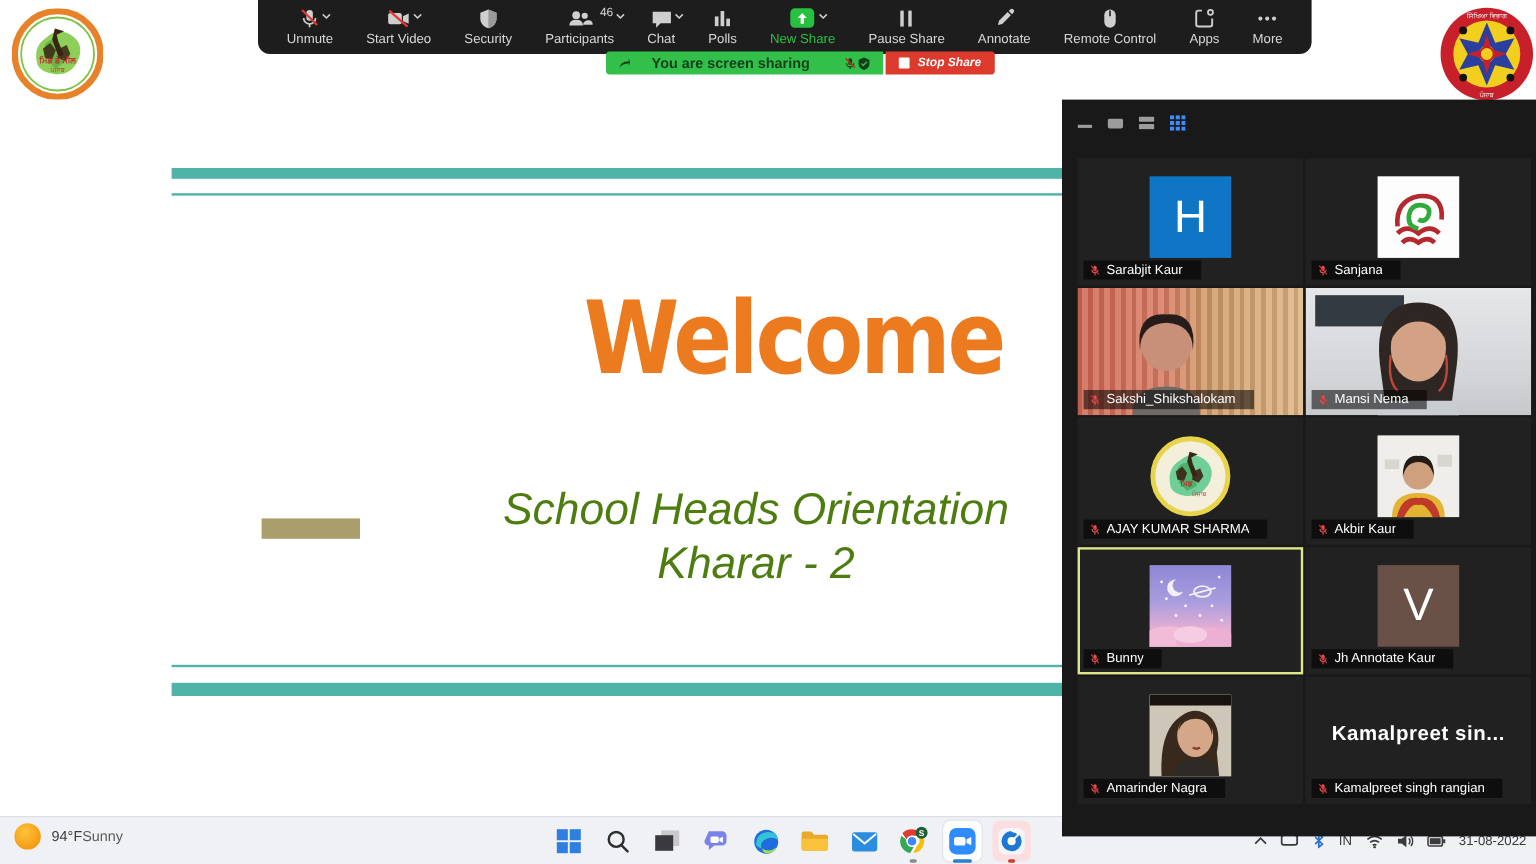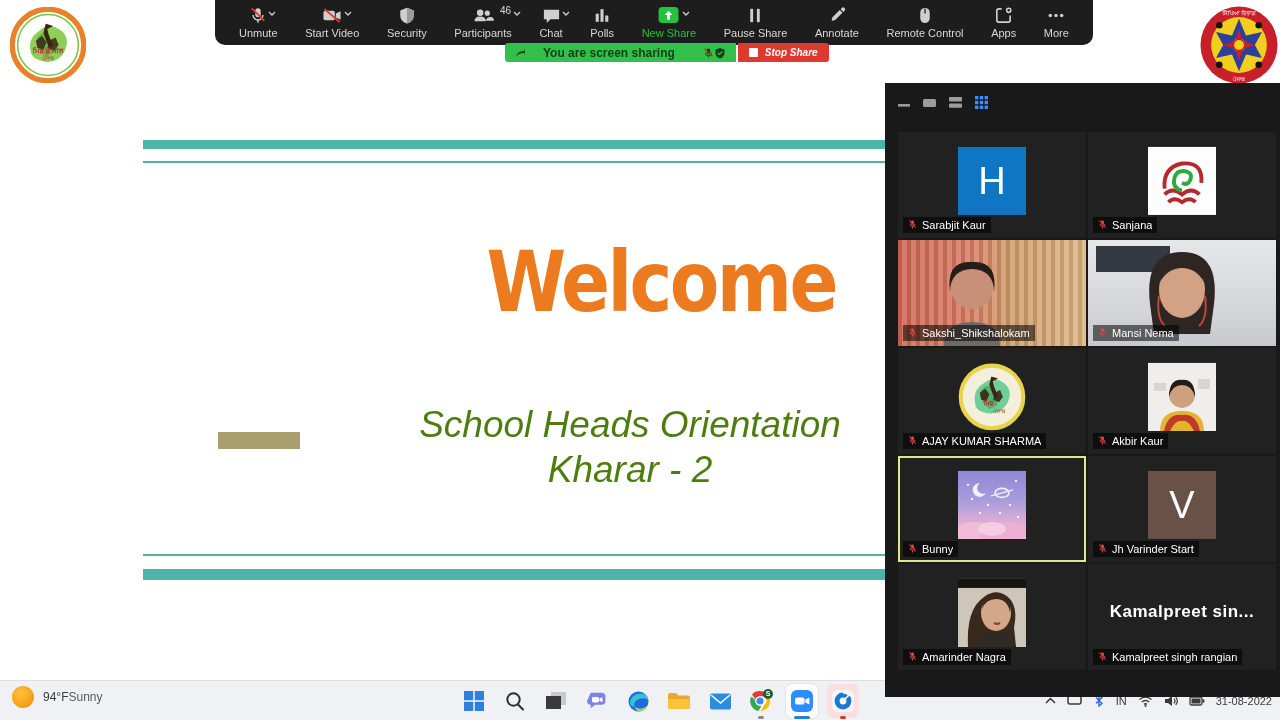--- a/index.html
+++ b/index.html
@@ -61,22 +61,22 @@
   .sq-white { background:#fdfdfd; }
   .video { position:absolute; inset:0; }
   .v-sakshi { background:
       repeating-linear-gradient(90deg, rgba(145,85,35,.22) 0 4px, rgba(252,220,175,.22) 4px 9px),
       linear-gradient(90deg,#c95f55 0%,#d4776a 38%,#c99b6e 58%,#dab88e 100%); }
   .v-mansi { background:linear-gradient(180deg,#e6e7e9 0%,#d2d4d8 70%,#c6c8cc 100%); }
   .mansi-board { position:absolute; left:8px; top:6px; width:74px; height:26px; background:#343a41; }
   .clouds { background:linear-gradient(180deg,#8f87d6 0%,#a89ddd 45%,#e3aed4 78%,#f0c3da 100%); }
   .ktext { position:absolute; left:0; top:38px; width:100%; text-align:center; color:#fff;
     font-weight:bold; font-size:17px; letter-spacing:.5px; }
-  .nameplate { position:absolute; left:5px; bottom:5px; display:flex; gap:5px;
-    background:rgba(0,0,0,.55); padding:2px 5px 2px 5px; max-width:176px;margin-top:28px; }
+  .nameplate { position:absolute; left:5px; bottom:5px; display:flex; align-items:center; gap:5px;
+    background:rgba(0,0,0,.55); padding:2px 15px 2px 5px; max-width:176px;margin-top:28px; }
   .nameplate span { color:#fff; font-size:11px; white-space:nowrap; overflow:hidden; }
 
   
   .taskbar { position:absolute; left:0; top:680px; width:1280px; height:40px; background:#eff1f5;
     border-top:1px solid #dcdee2; z-index:50; }
   .weather { position:absolute; left:12px; top:5px; display:flex; align-items:center; gap:9px; cursor:pointer; }
   .sun { width:22px; height:22px; border-radius:50%; background:radial-gradient(circle at 40% 35%, #ffc23c, #f08c00); }
   .wtxt { display:flex; line-height:14px; }
   .wtemp { font-size:12px; color:#3a3a3a; }
   .wcond { font-size:12px; color:#5a5a5a; }
@@ -502,21 +502,21 @@
 
     <div class="tile">
       <div class="sq letter sq-brown">V</div>
       <div class="nameplate">
         <svg width="9" height="11" viewBox="0 0 20 22">
             <rect x="7" y="2" width="6" height="10" rx="3" fill="#e05252"></rect>
             <path d="M4.5 9.5 a5.5 5.5 0 0 0 11 0" fill="none" stroke="#e05252" stroke-width="2"></path>
             <line x1="10" y1="15" x2="10" y2="20" stroke="#e05252" stroke-width="2"></line>
             <line x1="3" y1="2" x2="17" y2="18" stroke="#d32f2f" stroke-width="2.4"></line>
           </svg>
-        <span>Jh Varinder Start</span>
+        <span>Jh Annotate Kaur</span>
       </div>
     </div>
 
     <div class="tile">
       <div class="sq" style="background:#cfc6ba">
         <svg width="68" height="68" viewBox="0 0 68 68">
           <rect width="68" height="68" fill="#cfc6ba"></rect>
           <rect x="0" y="0" width="68" height="9" fill="#17130f"></rect>
           <path d="M10 68 Q8 30 26 18 Q40 8 52 20 Q60 30 56 48 L58 68 Z" fill="#39291c"></path>
           <ellipse cx="38" cy="34" rx="15" ry="18" fill="#d4a788"></ellipse>

